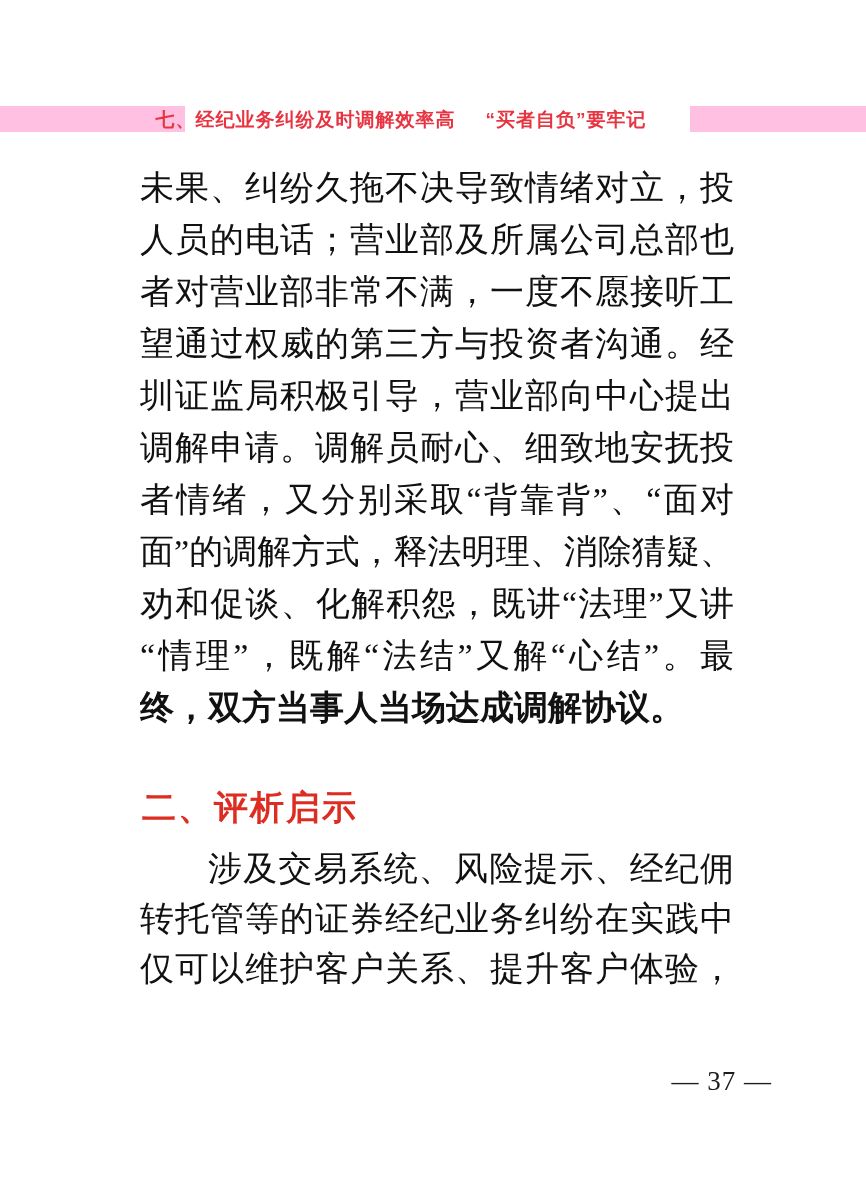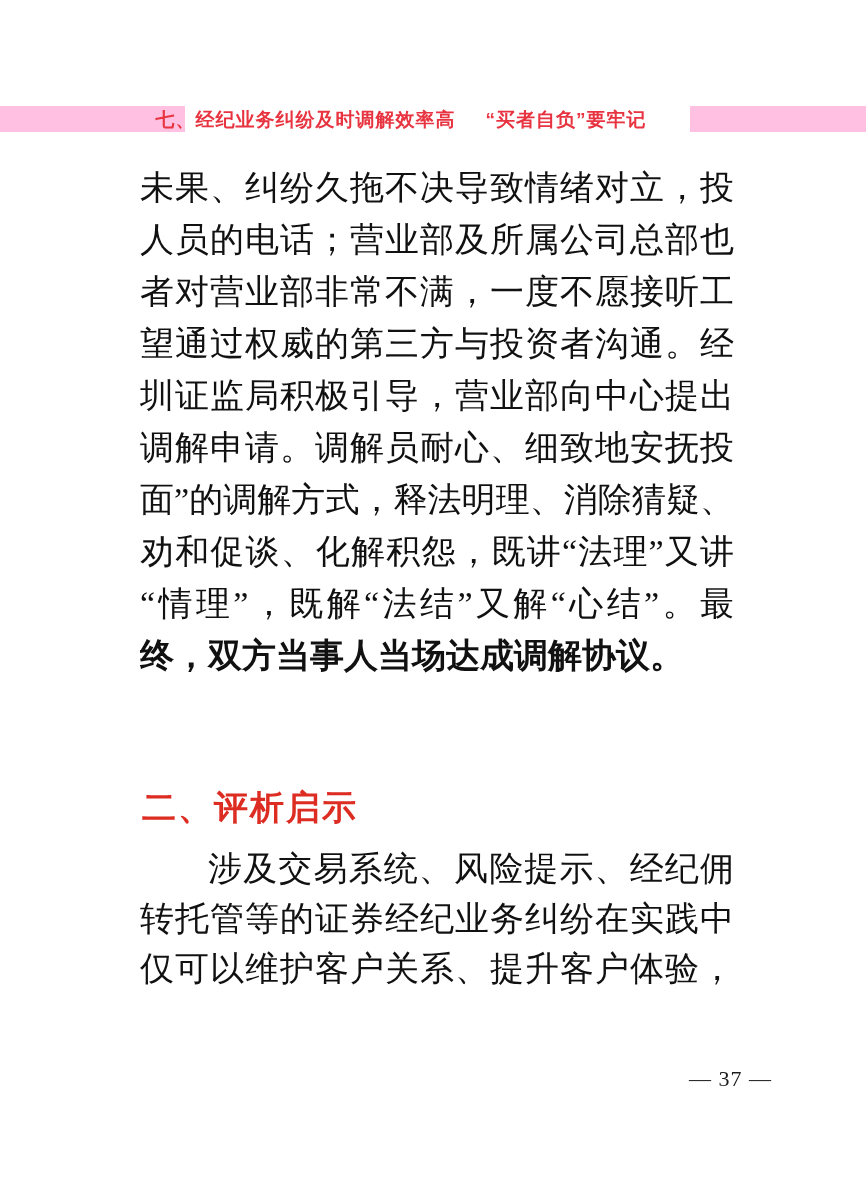--- a/index.html
+++ b/index.html
@@ -45,21 +45,21 @@
   
   .section-heading{
     position:absolute;left:142px;top:785px;
     font-family:"Liberation Sans","DejaVu Sans",sans-serif;
     font-weight:bold;font-size:34px;letter-spacing:2px;
     color:var(--heading-red);
   }
   
   .page-number{
     position:absolute;top:1066px;right:94px;
-    font-size:22px;letter-spacing:1px;
+    font-size:27px;letter-spacing:1px;
     color:#1c1c1c;white-space:nowrap;text-align:center;
   }
 </style>
 </head>
 <body>
 
 <div class="page">
 
   <div class="band">
     <div class="bar bar-left"></div>
@@ -69,20 +69,21 @@
     </div>
   </div>
 
   <div class="para para1">
       <div class="line">未果、纠纷久拖不决导致情绪对立，投资</div>
       <div class="line">人员的电话；营业部及所属公司总部也希</div>
       <div class="line">者对营业部非常不满，一度不愿接听工作</div>
       <div class="line">望通过权威的第三方与投资者沟通。经深</div>
       <div class="line">圳证监局积极引导，营业部向中心提出了</div>
       <div class="line">调解申请。调解员耐心、细致地安抚投资</div>
+      <div class="line">者情绪，又分别采取“背靠背”、“面对</div>
       <div class="line">面”的调解方式，释法明理、消除猜疑、</div>
       <div class="line">劝和促谈、化解积怨，既讲“法理”又讲</div>
       <div class="line">“情理”，既解“法结”又解“心结”。最</div>
       <div class="line">终，双方当事人当场达成调解协议。</div>
     </div>
 
   <div class="section-heading">二、评析启示</div>
 
   <div class="para para2">
       <div class="line">涉及交易系统、风险提示、经纪佣金、</div>

